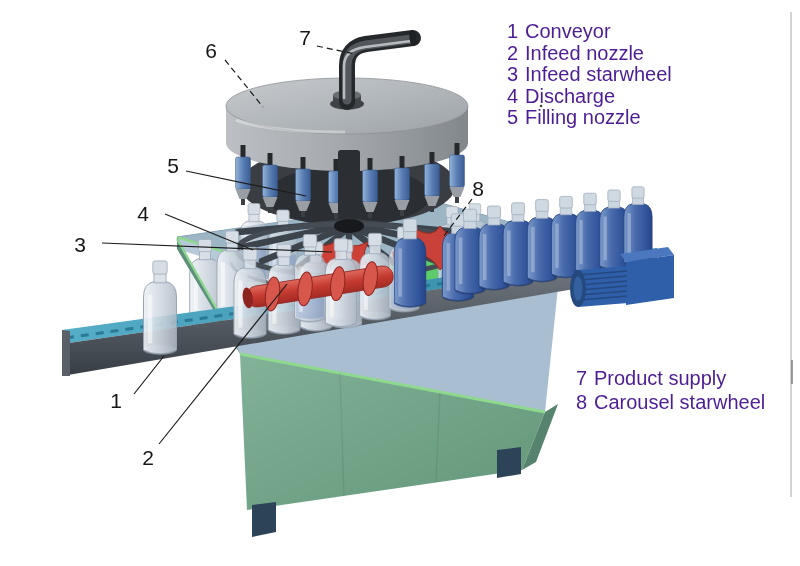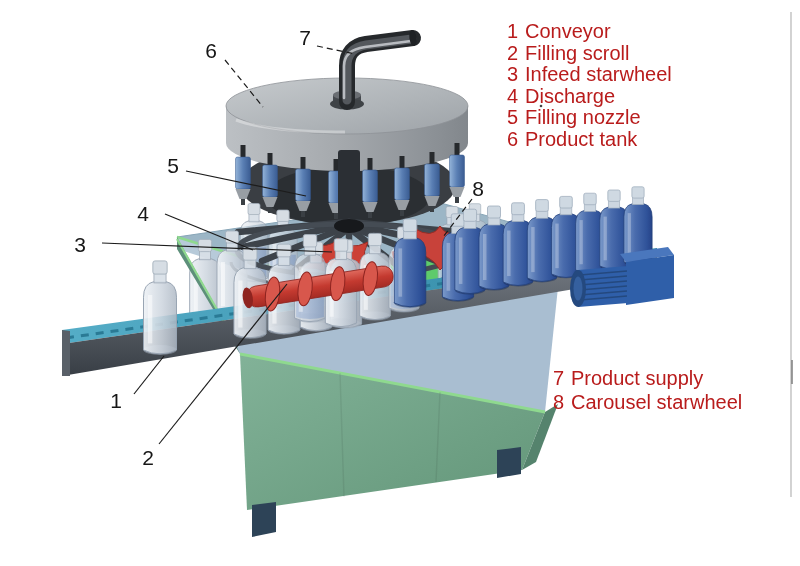--- a/index.html
+++ b/index.html
@@ -1,21 +1,21 @@
 <!DOCTYPE html>
 <html><head>
 <meta charset="utf-8">
 <style>
   html,body{margin:0;padding:0;background:#ffffff;}
   .stage{position:relative;width:800px;height:566px;background:#ffffff;overflow:hidden;
          font-family:"Liberation Sans", sans-serif;}
   .stage svg{position:absolute;left:0;top:0;}
-  .legend{position:absolute;color:#b91c1c;}
+  .legend{position:absolute;color:#4c1d95;}
   .legend-top{left:507px;top:21px;font-size:20px;line-height:21.5px;}
-  .legend-bottom{left:553px;top:366px;font-size:20px;line-height:24px;}
+  .legend-bottom{left:576px;top:366px;font-size:20px;line-height:24px;}
   .legend .row{white-space:nowrap;}
   .legend .num{display:inline-block;min-width:12px;margin-right:6px;}
   .callout-text{font-size:21px;fill:#161616;}
 </style>
 </head>
 <body>
 
 <div class="stage">
 
 <svg width="800" height="566" viewBox="0 0 800 566">
@@ -272,34 +272,31 @@
     <line x1="792" y1="360" x2="792" y2="384" stroke="#7e7e7e" stroke-width="1.5"></line>
     <circle cx="541" cy="106" r="1.3" fill="#444"></circle>
   </g>
 </svg>
 
 <div class="legend legend-top">
   <div class="row">
     <span class="num">1</span><span>Conveyor</span>
   </div>
   <div class="row">
-    <span class="num">2</span><span>Filling scroll</span>
+    <span class="num">2</span><span>Infeed nozzle</span>
   </div>
   <div class="row">
     <span class="num">3</span><span>Infeed starwheel</span>
   </div>
   <div class="row">
     <span class="num">4</span><span>Discharge</span>
   </div>
   <div class="row">
     <span class="num">5</span><span>Filling nozzle</span>
   </div>
-  <div class="row">
-    <span class="num">6</span><span>Product tank</span>
-  </div>
 </div>
 
 <div class="legend legend-bottom">
   <div class="row">
     <span class="num">7</span><span>Product supply</span>
   </div>
   <div class="row">
     <span class="num">8</span><span>Carousel starwheel</span>
   </div>
 </div>

